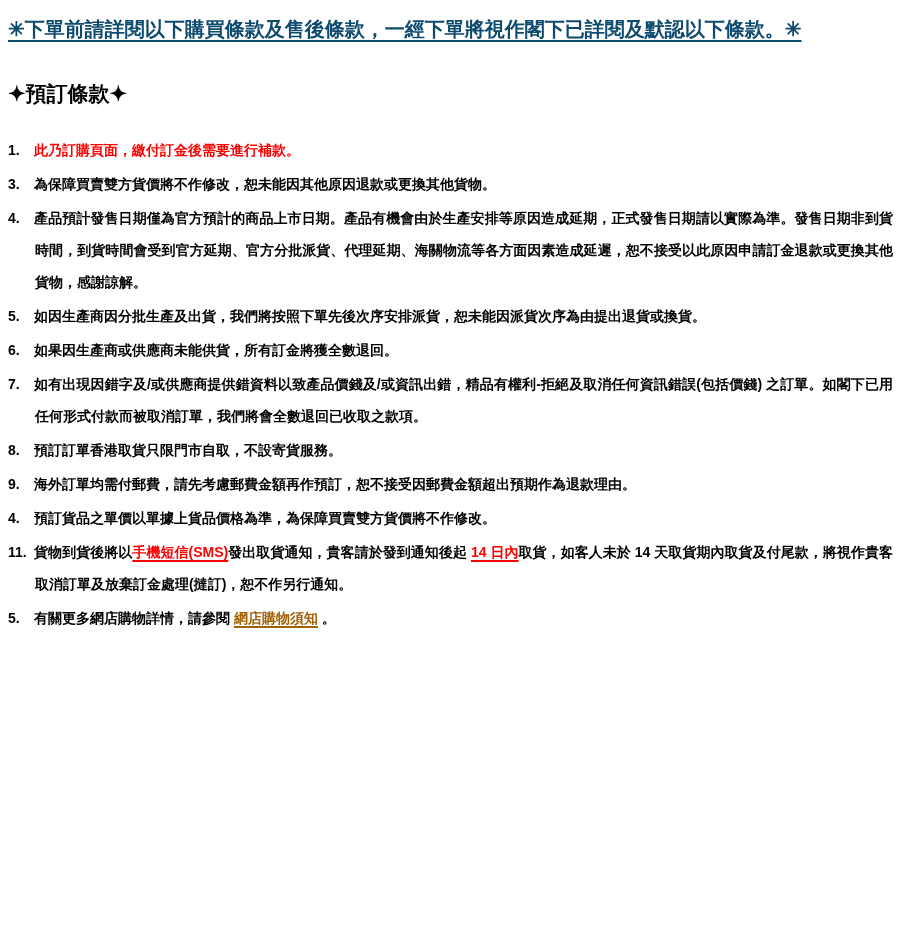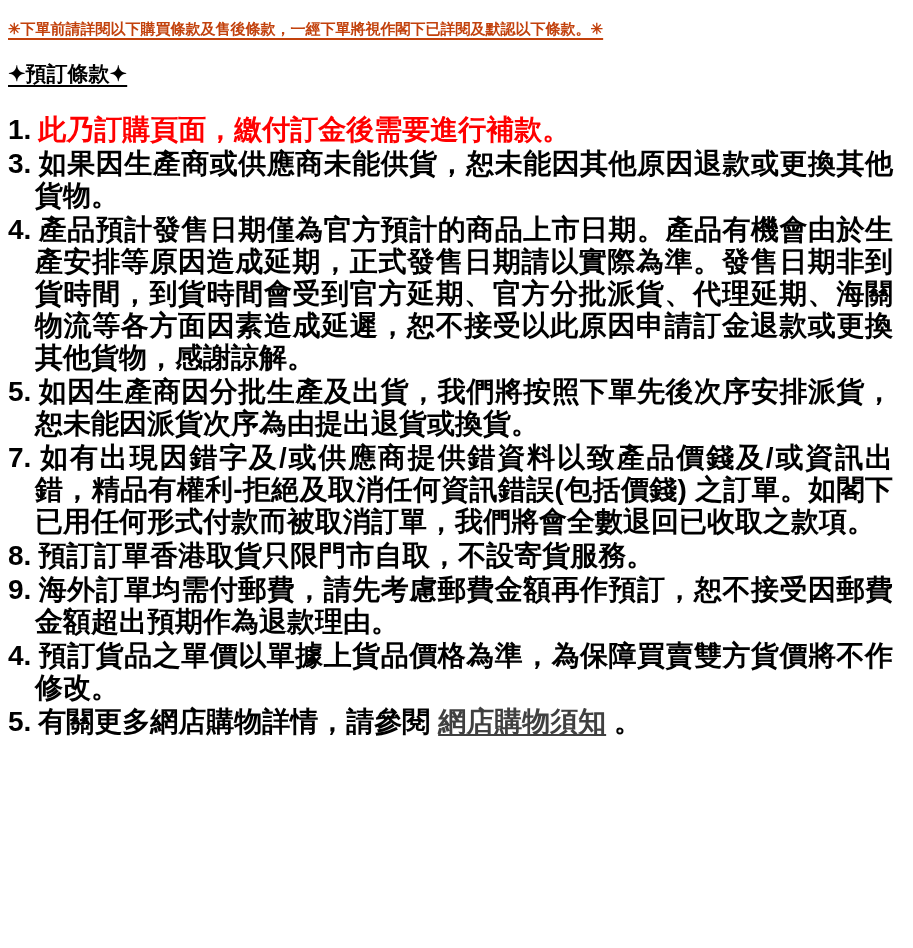--- a/index.html
+++ b/index.html
@@ -8,43 +8,42 @@
     width: 913px;
     height: 948px;
     overflow: hidden;
     font-family: "Liberation Sans", sans-serif;
     font-weight: 700;
     color: #000000;
   }
   .page { padding: 14px 20px 0 8px; }
 
   .notice {
-    font-size: 15px;
+    font-size: 20px;
     line-height: 30px;
-    color: #c2410c;
+    color: #0c4a6e;
     text-decoration: underline;
     text-decoration-thickness: 2px;
     text-underline-offset: 4px;
   }
 
   .section-title {
     display: inline-block;
-    margin-top: 16px;
+    margin-top: 36px;
     font-size: 21px;
     line-height: 28px;
     color: #000000;
-    text-decoration: underline;
     text-decoration-thickness: 2px;
     text-underline-offset: 4px;
   }
 
   .terms {
     list-style: none;
     margin-top: 26px;
-    font-size: 28px;
+    font-size: 14px;
   }
   .term {
     line-height: 32px;
     text-align: justify;
     padding-left: 27px;
     text-indent: -27px;
     margin-bottom: 2px;
   }
   .num {
     display: inline-block;
@@ -53,39 +52,41 @@
     text-indent: 0;
   }
   .seg-red { color: #ff0000; }
   .seg-red-underline {
     color: #ff0000;
     text-decoration: underline;
     text-decoration-thickness: 2px;
     text-underline-offset: 3px;
   }
   .seg-link {
-    color: #404040;
+    color: #a16207;
     text-decoration: underline;
     text-decoration-thickness: 2px;
     text-underline-offset: 3px;
     cursor: pointer;
   }
 </style>
 </head>
 <body>
 
 <div class="page">
   <p class="notice">✳︎下單前請詳閱以下購買條款及售後條款，一經下單將視作閣下已詳閱及默認以下條款。✳︎</p>
 
   <h2 class="section-title">✦預訂條款✦</h2>
 
   <ol class="terms">
       <li class="term"><span class="num">1.</span><span class="seg-red">此乃訂購頁面，繳付訂金後需要進行補款。</span></li>
-      <li class="term"><span class="num">3.</span><span>如果因生產商或供應商未能供貨，恕未能因其他原因退款或更換其他貨物。</span></li>
+      <li class="term"><span class="num">3.</span><span>為保障買賣雙方貨價將不作修改，恕未能因其他原因退款或更換其他貨物。</span></li>
       <li class="term"><span class="num">4.</span><span>產品預計發售日期僅為官方預計的商品上市日期。產品有機會由於生產安排等原因造成延期，正式發售日期請以實際為準。發售日期非到貨時間，到貨時間會受到官方延期、官方分批派貨、代理延期、海關物流等各方面因素造成延遲，恕不接受以此原因申請訂金退款或更換其他貨物，感謝諒解。</span></li>
       <li class="term"><span class="num">5.</span><span>如因生產商因分批生產及出貨，我們將按照下單先後次序安排派貨，恕未能因派貨次序為由提出退貨或換貨。</span></li>
+      <li class="term"><span class="num">6.</span><span>如果因生產商或供應商未能供貨，所有訂金將獲全數退回。</span></li>
       <li class="term"><span class="num">7.</span><span>如有出現因錯字及/或供應商提供錯資料以致產品價錢及/或資訊出錯，精品有權利-拒絕及取消任何資訊錯誤(包括價錢) 之訂單。如閣下已用任何形式付款而被取消訂單，我們將會全數退回已收取之款項。</span></li>
       <li class="term"><span class="num">8.</span><span>預訂訂單香港取貨只限門市自取，不設寄貨服務。</span></li>
       <li class="term"><span class="num">9.</span><span>海外訂單均需付郵費，請先考慮郵費金額再作預訂，恕不接受因郵費金額超出預期作為退款理由。</span></li>
       <li class="term"><span class="num">4.</span><span>預訂貨品之單價以單據上貨品價格為準，為保障買賣雙方貨價將不作修改。</span></li>
+      <li class="term"><span class="num">11.</span><span>貨物到貨後將以</span><span class="seg-red-underline">手機短信(SMS)</span><span>發出取貨通知，貴客請於發到通知後起 </span><span class="seg-red-underline">14 日內</span><span>取貨，如客人未於 14 天取貨期內取貨及付尾款，將視作貴客取消訂單及放棄訂金處理(撻訂)，恕不作另行通知。</span></li>
       <li class="term"><span class="num">5.</span><span>有關更多網店購物詳情，請參閱 </span><a class="seg-link">網店購物須知</a><span> 。</span></li>
     </ol>
 </div>
 
 </body></html>

